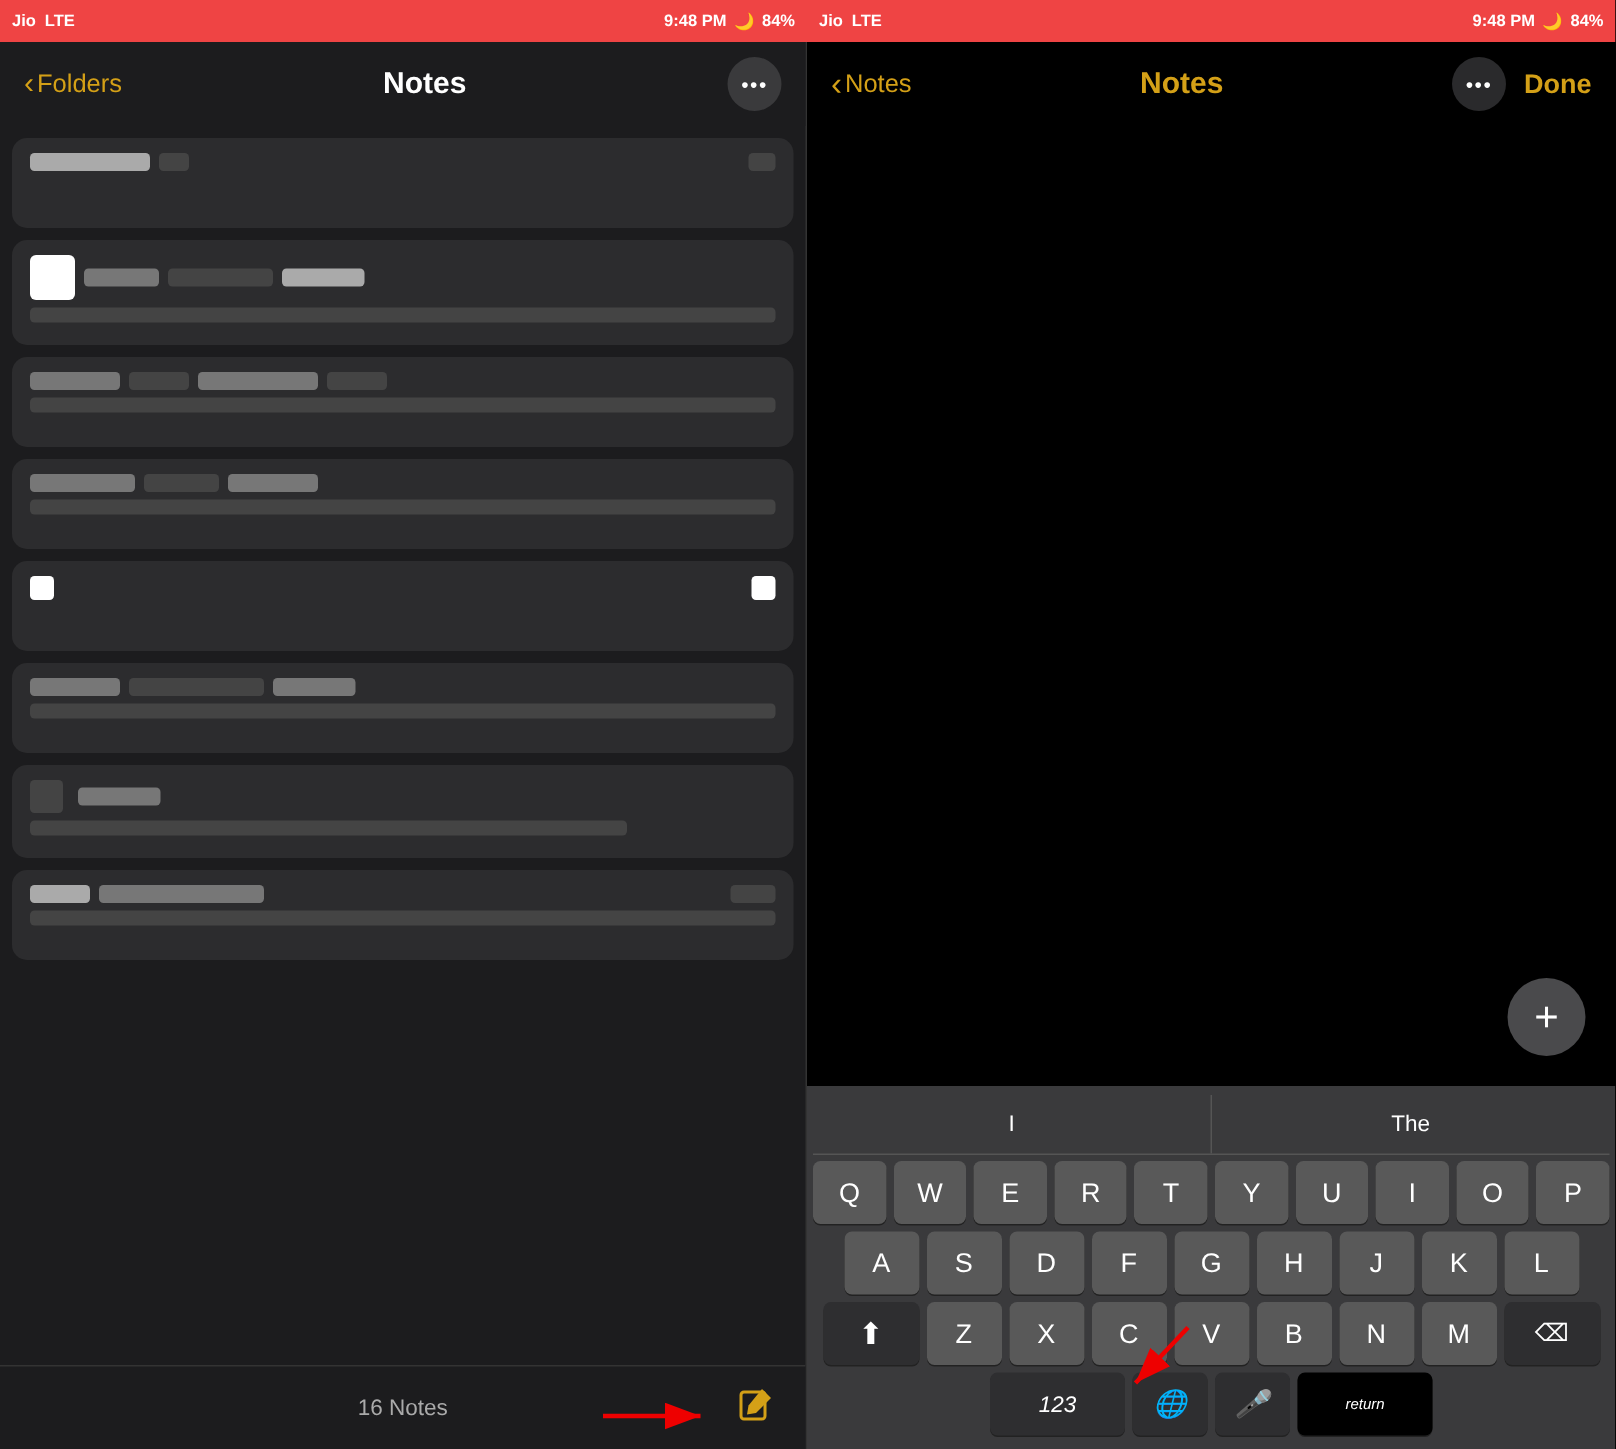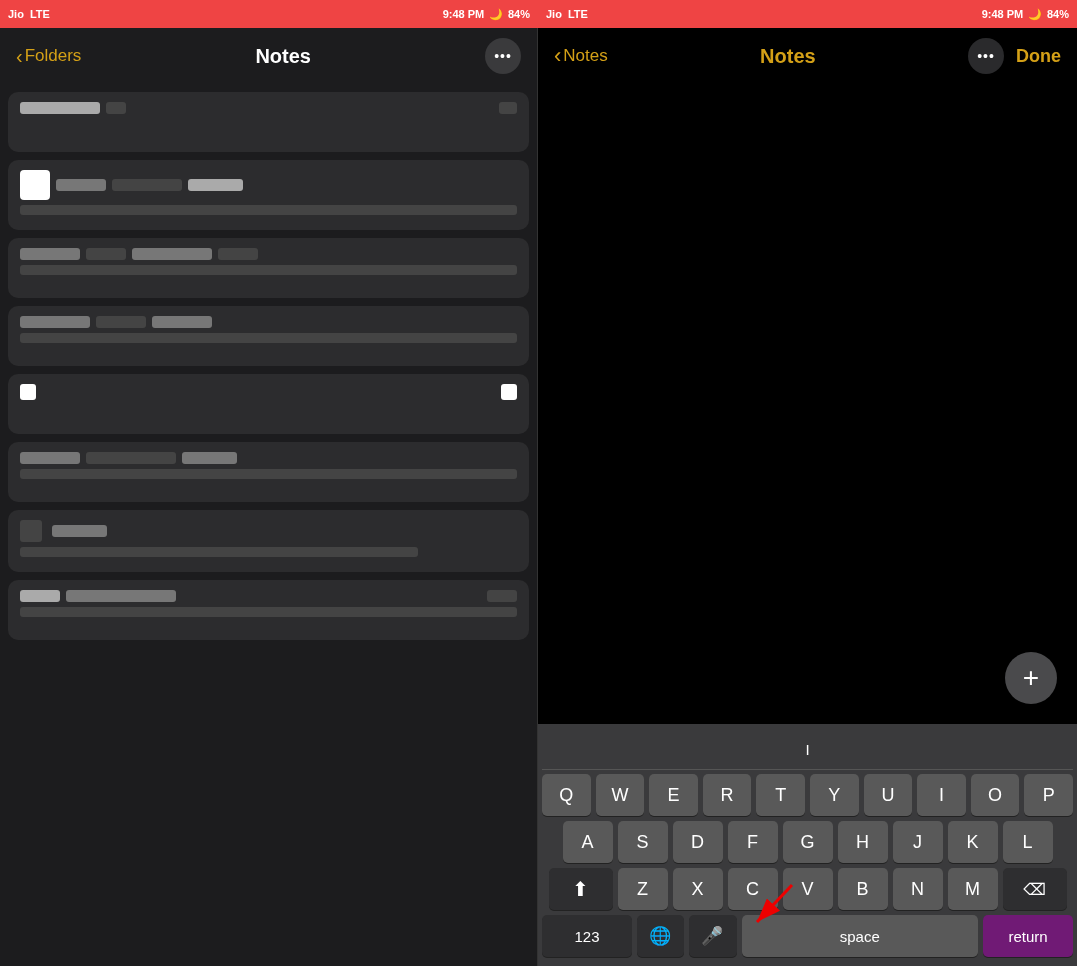--- a/index.html
+++ b/index.html
@@ -294,24 +294,24 @@
       max-width: 340px;
       font-size: 15px;
     }
     .key.action-key {
       background: #2e2e30;
       flex: 2;
       max-width: 90px;
       font-size: 15px;
     }
     .key.return-key {
-      background: #701a75;
+      background: #000000;
       flex: 2;
       max-width: 90px;
-      font-size: 15px;
+      font-size: 10px;
     }
     .shift-icon {
       font-size: 20px;
     }
     .backspace-icon {
       font-size: 16px;
     }
     .mic-icon {
       font-size: 18px;
     }
@@ -439,20 +439,40 @@
           <div style="flex:1"></div>
           <div class="thumb-block dark" style="width:30px;height:12px;"></div>
         </div>
         <div class="thumb-row">
           <div class="thumb-block dark" style="width:100%;height:10px;"></div>
         </div>
       </div>
 
     </div>
 
+    <div class="left-footer" style="position:relative;">
+      <span class="notes-count">16 Notes</span>
+
+      <svg style="position:absolute;right:60px;bottom:2px;" width="80" height="40">
+        <defs>
+          <marker id="arrowhead-l" markerWidth="8" markerHeight="6" refX="8" refY="3" orient="auto">
+            <polygon points="0 0, 8 3, 0 6" fill="#e00"></polygon>
+          </marker>
+        </defs>
+        <path d="M5,20 L70,20" stroke="#e00" stroke-width="3" fill="none" marker-end="url(#arrowhead-l)"></path>
+      </svg>
+      <div class="compose-btn">
+        <span class="compose-icon">
+          <svg width="26" height="26" viewBox="0 0 26 26">
+            <rect x="3" y="5" width="16" height="18" rx="2" fill="none" stroke="#d4a017" stroke-width="2"></rect>
+            <path d="M17 3 L23 9 L13 19 L7 20 L8 14 Z" fill="#d4a017"></path>
+          </svg>
+        </span>
+      </div>
+    </div>
   </div>
 
   <div class="right-panel">
     <div class="right-nav">
       <div class="right-nav-back">
         <span style="font-size:22px;margin-right:2px;">‹</span>
         <span>Notes</span>
       </div>
       <div class="right-nav-title">Notes</div>
       <div class="right-nav-actions">
@@ -465,20 +485,21 @@
 
     <div class="note-editor">
       <div class="fab-btn">
         <span class="fab-plus">+</span>
       </div>
     </div>
 
     <div class="keyboard">
       <div class="predictive-bar">
         <div class="pred-item">I</div>
+        <div class="pred-item">The</div>
       </div>
 
       <div class="key-row">
         <div class="key">Q</div>
         <div class="key">W</div>
         <div class="key">E</div>
         <div class="key">R</div>
         <div class="key">T</div>
         <div class="key">Y</div>
         <div class="key">U</div>
@@ -508,29 +529,28 @@
         <div class="key">C</div>
         <div class="key">V</div>
         <div class="key">B</div>
         <div class="key">N</div>
         <div class="key">M</div>
         <div class="key backspace-key dark-key">
           <span class="backspace-icon">⌫</span>
         </div>
       </div>
 
-      <div class="key-row" style="position:relative;">
+      <div class="key-row" style="position:relative;font-style:italic;">
         <div class="key action-key dark-key">123</div>
         <div class="key dark-key" style="max-width:50px;">
           <span class="globe-icon">🌐</span>
         </div>
         <div class="key dark-key" style="max-width:50px;">
           <span class="mic-icon">🎤</span>
         </div>
-        <div class="key space-key">space</div>
         <div class="key return-key dark-key">return</div>
 
         <svg style="position:absolute;left:180px;top:-35px;pointer-events:none;" width="80" height="50">
           <defs>
             <marker id="arrowhead-r" markerWidth="8" markerHeight="6" refX="8" refY="3" orient="auto">
               <polygon points="0 0, 8 3, 0 6" fill="#e00"></polygon>
             </marker>
           </defs>
           <path d="M70,5 L35,42" stroke="#e00" stroke-width="3" fill="none" marker-end="url(#arrowhead-r)"></path>
         </svg>

